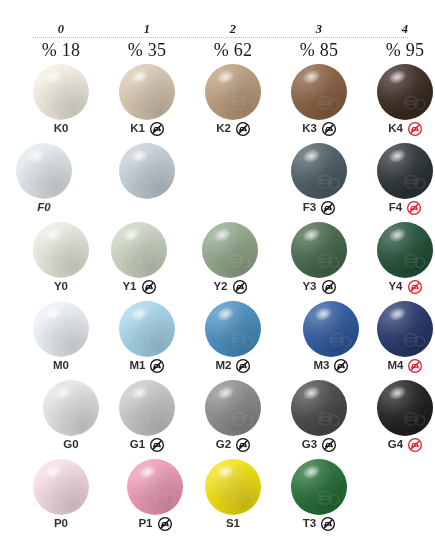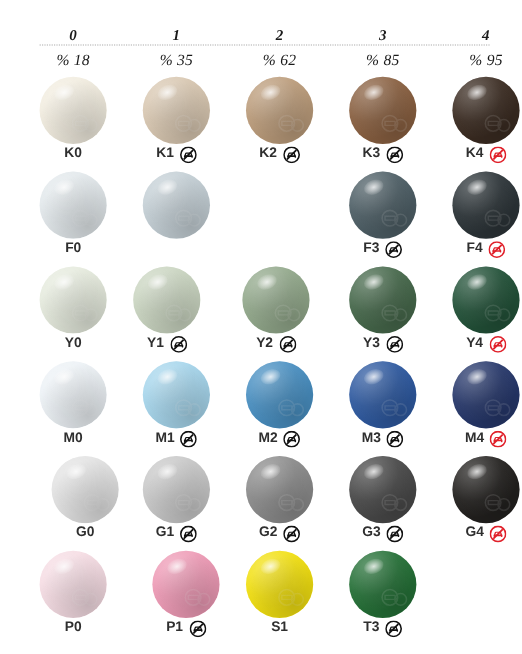--- a/index.html
+++ b/index.html
@@ -38,22 +38,21 @@
   }
   .hdr-rule {
     position: absolute;
     left: 33px; top: 15px;
     width: 375px;
     height: 1px;
     border-top: 1px dotted #b9b9b9;
   }
   .hdr-pct {
     font-family: "Liberation Serif", serif;
-    font-style: italic;
-    font-size: 13px;
+    font-size: 18px;
     color: #1a1a1a;
     line-height: 18px;
     padding-top: 4px;
     letter-spacing: 0.2px;
   }
 
   
   #grid {
     position: absolute;
     left: 0; top: 64px;
@@ -275,21 +274,21 @@
               <svg viewBox="0 0 32 32" xmlns="http://www.w3.org/2000/svg">
                 <circle cx="16" cy="16" r="14.5" fill="#ffffff" stroke="#E0202A" stroke-width="3"></circle>
                 <path d="M7.5 18.2c0-.7.4-1.2 1-1.4l1.3-3.6c.3-.9 1.1-1.5 2.1-1.5h8.2c1 0 1.8.6 2.1 1.5l1.3 3.6c.6.2 1 .7 1 1.4v2.6c0 .5-.4.9-.9.9h-1.1c-.5 0-.9-.4-.9-.9v-.7h-11v.7c0 .5-.4.9-.9.9H8.4c-.5 0-.9-.4-.9-.9zM11.1 17h9.8l-1-2.8c-.1-.3-.3-.4-.6-.4h-6.6c-.3 0-.5.1-.6.4z" fill="#E0202A"></path>
                 <rect x="3.2" y="14.4" width="25.6" height="3.4" rx="0.4" transform="rotate(-45 16 16)" fill="#E0202A"></rect>
               </svg>
             </span>
           </div>
         </div>
       </div>
       <div class="row">
-        <div class="cell" style="left: 18px;">
+        <div class="cell" style="left: 1px; font-style: italic;">
           <div class="swatch-wrap">
             <div class="swatch" style="background: rgb(227, 233, 236);">
               <div class="wmk">
                 <svg viewBox="0 0 32 26" xmlns="http://www.w3.org/2000/svg">
                   <circle cx="11" cy="14" r="8" fill="none" stroke="#ffffff" stroke-width="1.6"></circle>
                   <circle cx="22" cy="16" r="6" fill="none" stroke="#ffffff" stroke-width="1.6"></circle>
                   <path d="M6 12h10l2 4H6z" fill="none" stroke="#ffffff" stroke-width="1.4"></path>
                 </svg>
               </div>
               <div class="shade"></div>
@@ -548,21 +547,21 @@
             <span class="sw-label">M2</span>
             <span class="no-car">
               <svg viewBox="0 0 32 32" xmlns="http://www.w3.org/2000/svg">
                 <circle cx="16" cy="16" r="14.5" fill="#ffffff" stroke="#111111" stroke-width="3"></circle>
                 <path d="M7.5 18.2c0-.7.4-1.2 1-1.4l1.3-3.6c.3-.9 1.1-1.5 2.1-1.5h8.2c1 0 1.8.6 2.1 1.5l1.3 3.6c.6.2 1 .7 1 1.4v2.6c0 .5-.4.9-.9.9h-1.1c-.5 0-.9-.4-.9-.9v-.7h-11v.7c0 .5-.4.9-.9.9H8.4c-.5 0-.9-.4-.9-.9zM11.1 17h9.8l-1-2.8c-.1-.3-.3-.4-.6-.4h-6.6c-.3 0-.5.1-.6.4z" fill="#111111"></path>
                 <rect x="3.2" y="14.4" width="25.6" height="3.4" rx="0.4" transform="rotate(-45 16 16)" fill="#111111"></rect>
               </svg>
             </span>
           </div>
         </div>
-        <div class="cell" style="left: 276px;">
+        <div class="cell" style="left: 288px;">
           <div class="swatch-wrap">
             <div class="swatch" style="background: rgb(47, 90, 160);">
               <div class="wmk">
                 <svg viewBox="0 0 32 26" xmlns="http://www.w3.org/2000/svg">
                   <circle cx="11" cy="14" r="8" fill="none" stroke="#ffffff" stroke-width="1.6"></circle>
                   <circle cx="22" cy="16" r="6" fill="none" stroke="#ffffff" stroke-width="1.6"></circle>
                   <path d="M6 12h10l2 4H6z" fill="none" stroke="#ffffff" stroke-width="1.4"></path>
                 </svg>
               </div>
               <div class="shade"></div>

